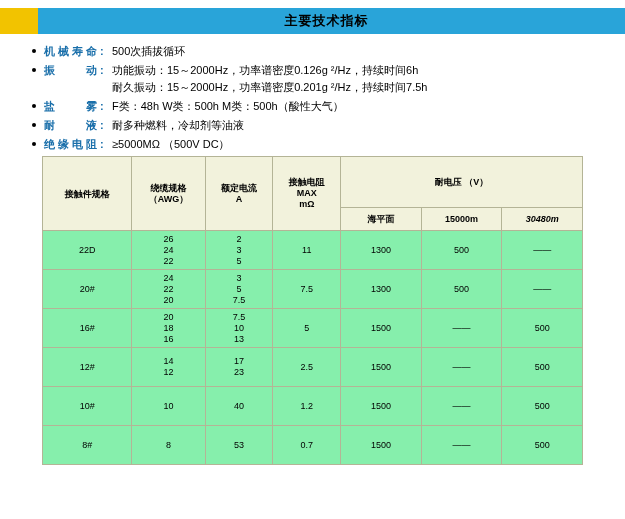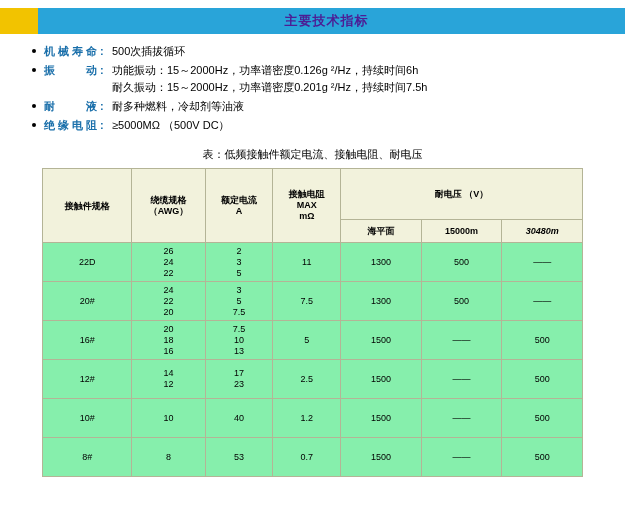--- a/index.html
+++ b/index.html
@@ -26,21 +26,21 @@
     height: 26px;
     margin: 8px 0 0 0;
   }
   .banner-left {
     width: 38px;
     background: #f2c300;
   }
   .banner-mid {
     flex: 1;
     background: #29a4d9;
-    color: #4c1d95;
+    color: #000000;
     font-size: 13px;
     font-weight: bold;
     display: flex;
     align-items: center;
     justify-content: center;
     letter-spacing: 1px;
   }
   .banner-right {
     width: 10px;
     background: #29a4d9;
@@ -143,28 +143,30 @@
   </div>
 
   <ul class="spec-list">
     <li class="spec-item">
       <span class="spec-label">机械寿命:</span><span class="spec-value">500次插拔循环</span>
     </li>
     <li class="spec-item">
       <span class="spec-label">振　　动:</span><span class="spec-value"><span>功能振动：15～2000Hz，功率谱密度0.126g ²/Hz，持续时间6h</span><span class="line2">耐久振动：15～2000Hz，功率谱密度0.201g ²/Hz，持续时间7.5h</span></span>
     </li>
     <li class="spec-item">
+      <span class="spec-label">盐　　雾:</span><span class="spec-value">F类：48h   W类：500h    M类：500h（酸性大气）</span>
+    </li>
+    <li class="spec-item">
       <span class="spec-label">耐　　液:</span><span class="spec-value">耐多种燃料，冷却剂等油液</span>
     </li>
     <li class="spec-item">
       <span class="spec-label">绝缘电阻:</span><span class="spec-value">≥5000MΩ  （500V DC）</span>
     </li>
   </ul>
 
-  <div class="table-caption">表：低频接触件额定电流、接触电阻、耐电压</div>
 
   <div class="tbl-wrap">
     <table class="spec-table">
       <thead>
         <tr>
           <th class="col-a" rowspan="2">接触件规格</th>
           <th class="col-b" rowspan="2">
             <span class="stack">
               <span>绕缆规格</span>
               <span>（AWG）</span>

